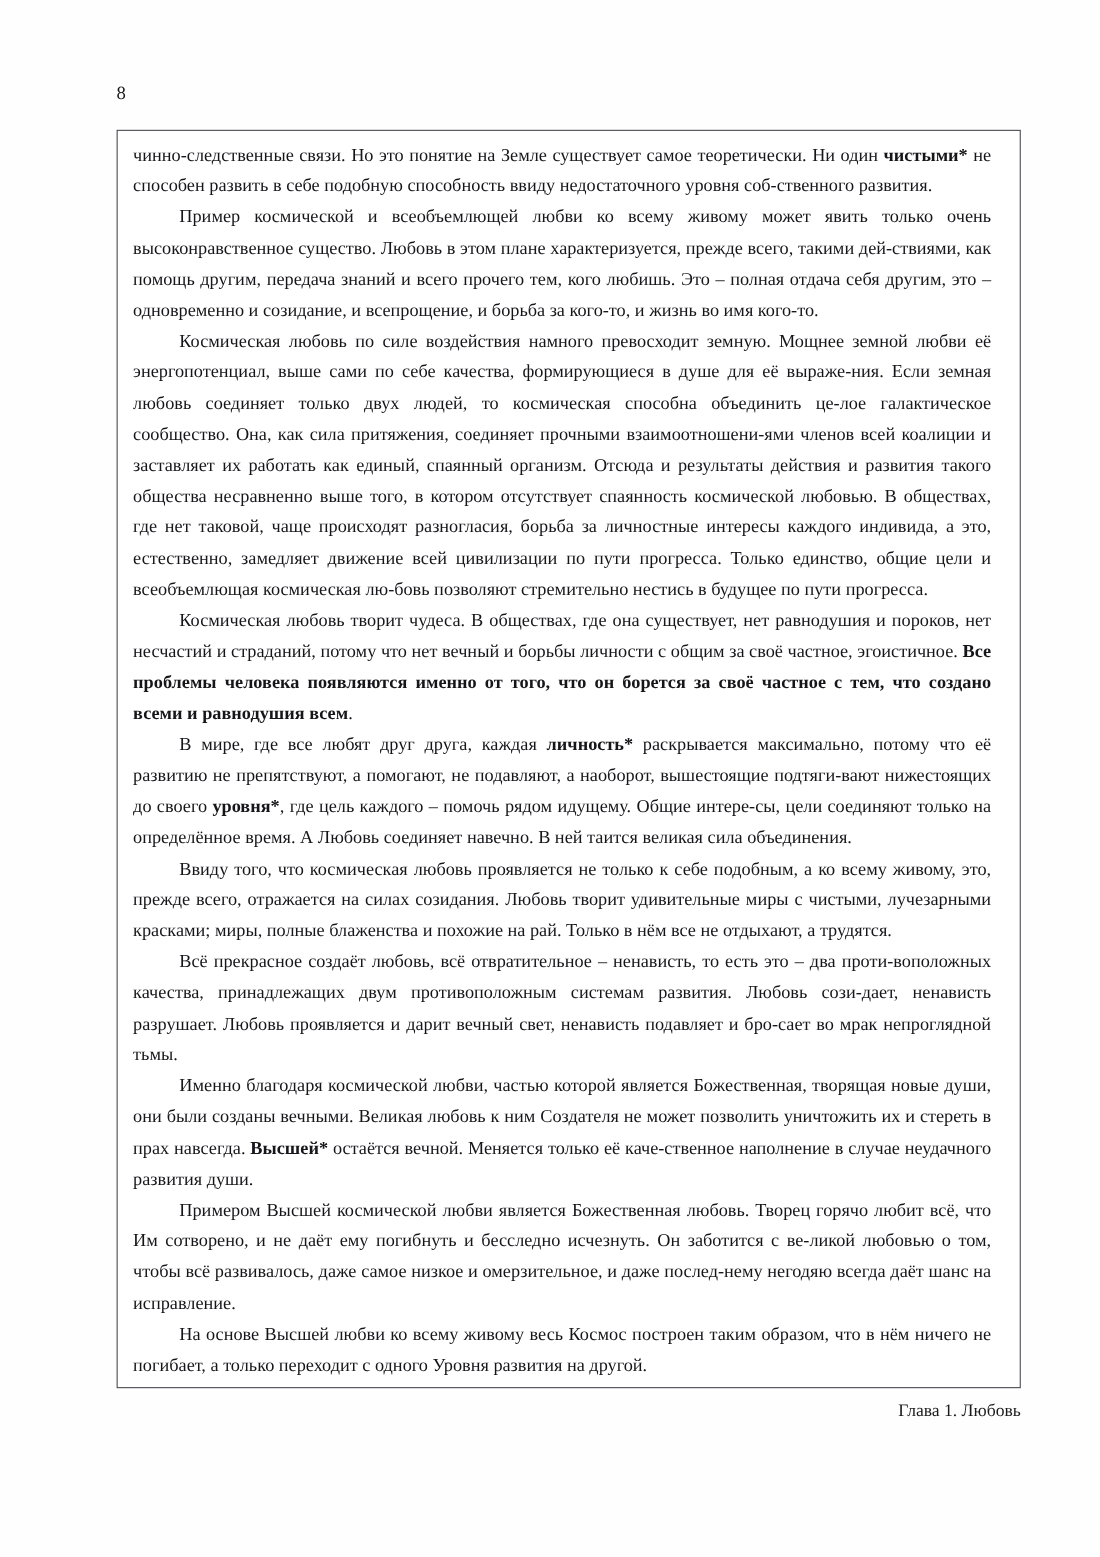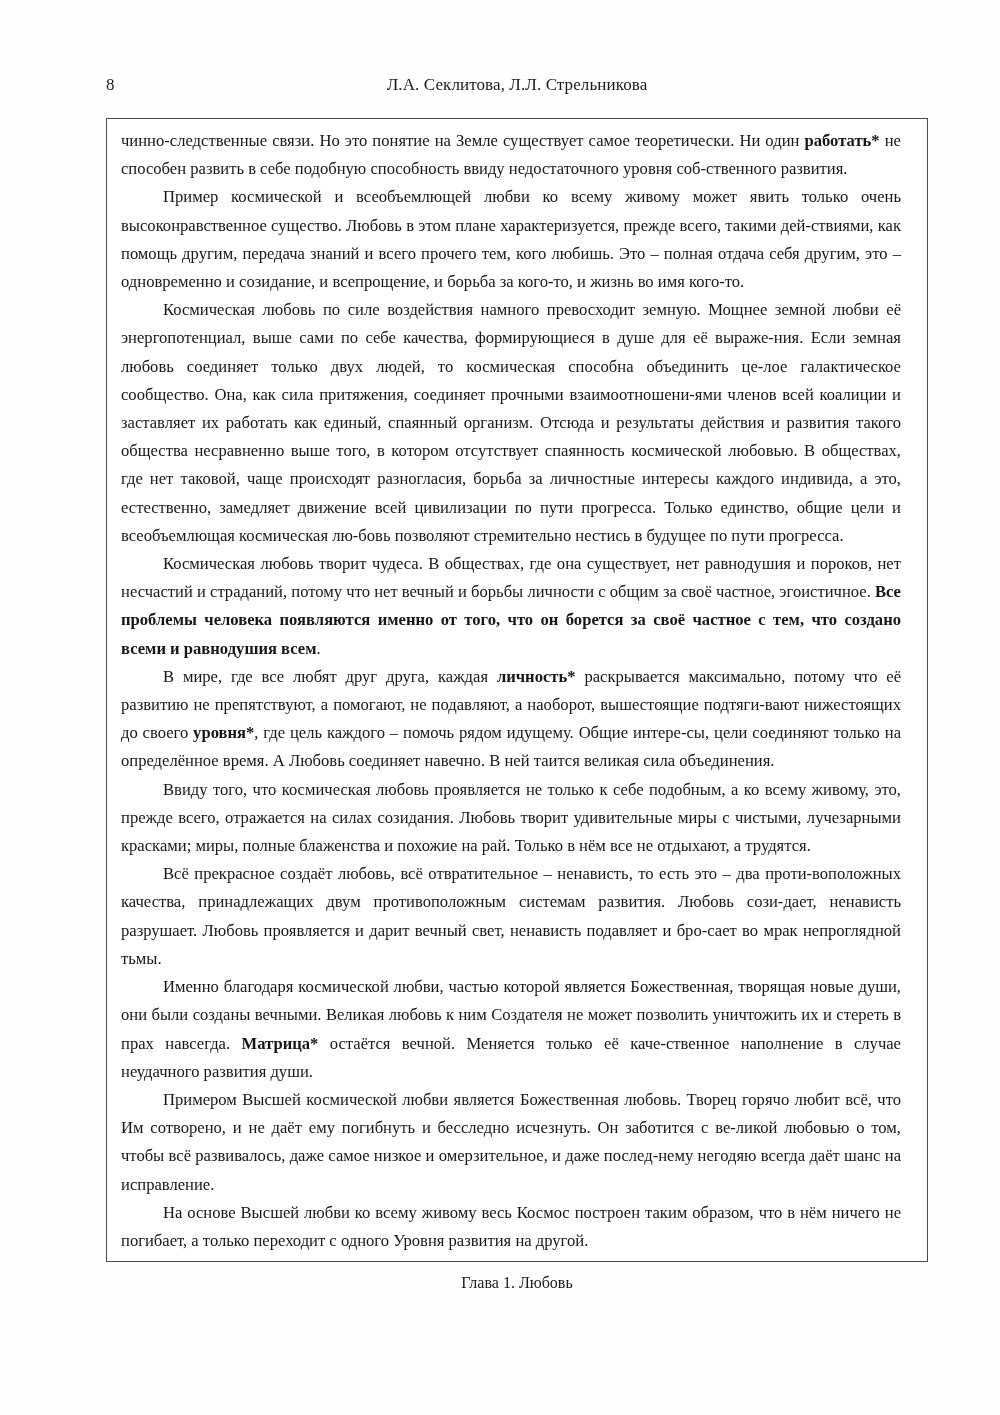--- a/index.html
+++ b/index.html
@@ -87,46 +87,45 @@
   .para b {
     font-weight: bold;
   }
 
   
   .footer {
     position: absolute;
     left: 106px;
     top: 1272px;
     width: 822px;
-    text-align: center;
+    text-align: right;
     font-size: 16px;
     line-height: 22px;
     color: #1a1a1a;
   }
 </style>
 </head>
 <body>
 
 <div class="page">
 
   <div class="runhead">
     <span class="folio">8</span>
-    <span class="authors">Л.А. Секлитова, Л.Л. Стрельникова</span>
   </div>
 
   <div class="frame">
     <div class="textblock">
-        <p class="para"><span>чинно-следственные связи. Но это понятие на Земле существует самое теоретически. Ни один </span><b>работать*</b><span> не способен развить в себе подобную способность ввиду недостаточного уровня соб-ственного развития.</span></p>
+        <p class="para"><span>чинно-следственные связи. Но это понятие на Земле существует самое теоретически. Ни один </span><b>чистыми*</b><span> не способен развить в себе подобную способность ввиду недостаточного уровня соб-ственного развития.</span></p>
         <p class="para indent"><span>Пример космической и всеобъемлющей любви ко всему живому может явить только очень высоконравственное существо. Любовь в этом плане характеризуется, прежде всего, такими дей-ствиями, как помощь другим, передача знаний и всего прочего тем, кого любишь. Это – полная отдача себя другим, это – одновременно и созидание, и всепрощение, и борьба за кого-то, и жизнь во имя кого-то.</span></p>
         <p class="para indent"><span>Космическая любовь по силе воздействия намного превосходит земную. Мощнее земной любви её энергопотенциал, выше сами по себе качества, формирующиеся в душе для её выраже-ния. Если земная любовь соединяет только двух людей, то космическая способна объединить це-лое галактическое сообщество. Она, как сила притяжения, соединяет прочными взаимоотношени-ями членов всей коалиции и заставляет их работать как единый, спаянный организм. Отсюда и результаты действия и развития такого общества несравненно выше того, в котором отсутствует спаянность космической любовью. В обществах, где нет таковой, чаще происходят разногласия, борьба за личностные интересы каждого индивида, а это, естественно, замедляет движение всей цивилизации по пути прогресса. Только единство, общие цели и всеобъемлющая космическая лю-бовь позволяют стремительно нестись в будущее по пути прогресса.</span></p>
         <p class="para indent"><span>Космическая любовь творит чудеса. В обществах, где она существует, нет равнодушия и пороков, нет несчастий и страданий, потому что нет вечный и борьбы личности с общим за своё частное, эгоистичное. </span><b>Все проблемы человека появляются именно от того, что он борется за своё частное с тем, что создано всеми и равнодушия всем</b><span>.</span></p>
         <p class="para indent"><span>В мире, где все любят друг друга, каждая </span><b>личность*</b><span> раскрывается максимально, потому что её развитию не препятствуют, а помогают, не подавляют, а наоборот, вышестоящие подтяги-вают нижестоящих до своего </span><b>уровня*</b><span>, где цель каждого – помочь рядом идущему. Общие интере-сы, цели соединяют только на определённое время. А Любовь соединяет навечно. В ней таится великая сила объединения.</span></p>
         <p class="para indent"><span>Ввиду того, что космическая любовь проявляется не только к себе подобным, а ко всему живому, это, прежде всего, отражается на силах созидания. Любовь творит удивительные миры с чистыми, лучезарными красками; миры, полные блаженства и похожие на рай. Только в нём все не отдыхают, а трудятся.</span></p>
         <p class="para indent"><span>Всё прекрасное создаёт любовь, всё отвратительное – ненависть, то есть это – два проти-воположных качества, принадлежащих двум противоположным системам развития. Любовь сози-дает, ненависть разрушает. Любовь проявляется и дарит вечный свет, ненависть подавляет и бро-сает во мрак непроглядной тьмы.</span></p>
-        <p class="para indent"><span>Именно благодаря космической любви, частью которой является Божественная, творящая новые души, они были созданы вечными. Великая любовь к ним Создателя не может позволить уничтожить их и стереть в прах навсегда. </span><b>Матрица*</b><span> остаётся вечной. Меняется только её каче-ственное наполнение в случае неудачного развития души.</span></p>
+        <p class="para indent"><span>Именно благодаря космической любви, частью которой является Божественная, творящая новые души, они были созданы вечными. Великая любовь к ним Создателя не может позволить уничтожить их и стереть в прах навсегда. </span><b>Высшей*</b><span> остаётся вечной. Меняется только её каче-ственное наполнение в случае неудачного развития души.</span></p>
         <p class="para indent"><span>Примером Высшей космической любви является Божественная любовь. Творец горячо любит всё, что Им сотворено, и не даёт ему погибнуть и бесследно исчезнуть. Он заботится с ве-ликой любовью о том, чтобы всё развивалось, даже самое низкое и омерзительное, и даже послед-нему негодяю всегда даёт шанс на исправление.</span></p>
         <p class="para indent"><span>На основе Высшей любви ко всему живому весь Космос построен таким образом, что в нём ничего не погибает, а только переходит с одного Уровня развития на другой.</span></p>
       </div>
   </div>
 
   <div class="footer">Глава 1. Любовь</div>
 
 </div>
 
 </body></html>

